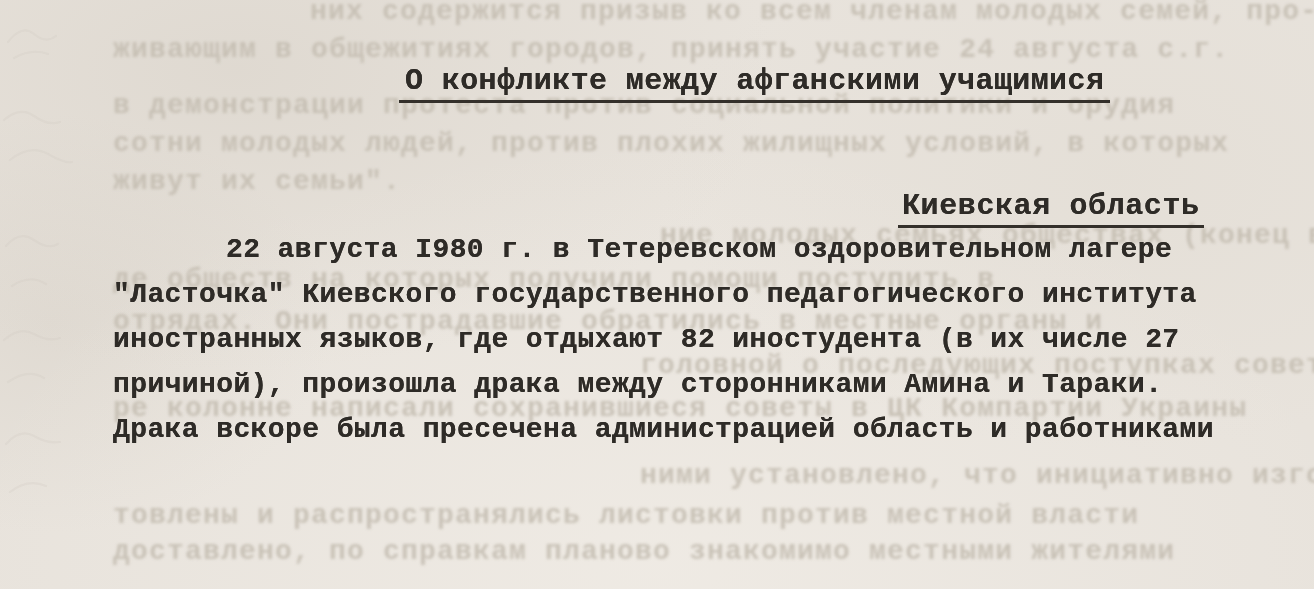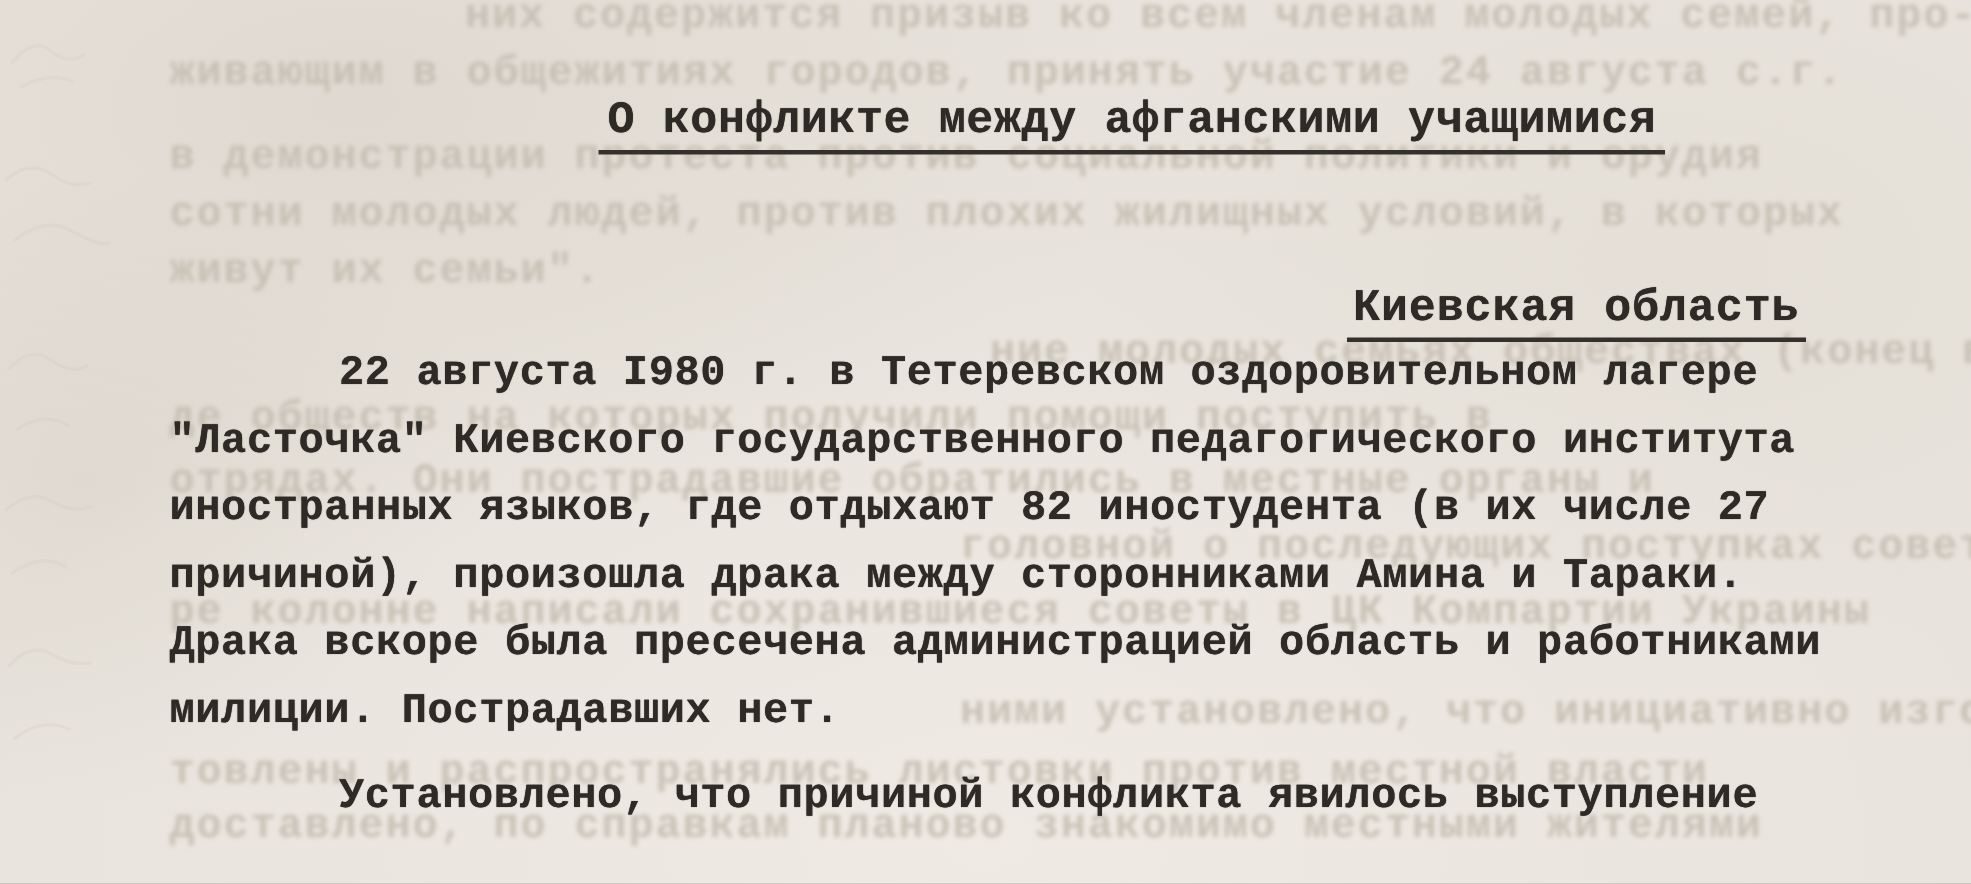--- a/index.html
+++ b/index.html
@@ -86,17 +86,15 @@
 
   <div class="typed-layer">
     <h1 class="title">О конфликте между афганскими учащимися</h1>
     <div class="region">Киевская область</div>
 
     <div class="tline indent" style="top:227px">22 августа I980 г. в Тетеревском оздоровительном лагере</div>
     <div class="tline" style="top:272px">"Ласточка" Киевского государственного педагогического института</div>
     <div class="tline" style="top:317px">иностранных языков, где отдыхают 82 иностудента (в их числе 27</div>
     <div class="tline" style="top:362px">причиной), произошла драка между сторонниками Амина и Тараки.</div>
     <div class="tline" style="top:407px">Драка вскоре была пресечена администрацией область и работниками</div>
-    <div class="tline" style="top:452px">милиции. Пострадавших нет.</div>
-    <div class="tline indent" style="top:509px">Установлено, что причиной конфликта явилось выступление</div>
   </div>
 
 </div>
 
 </body></html>

